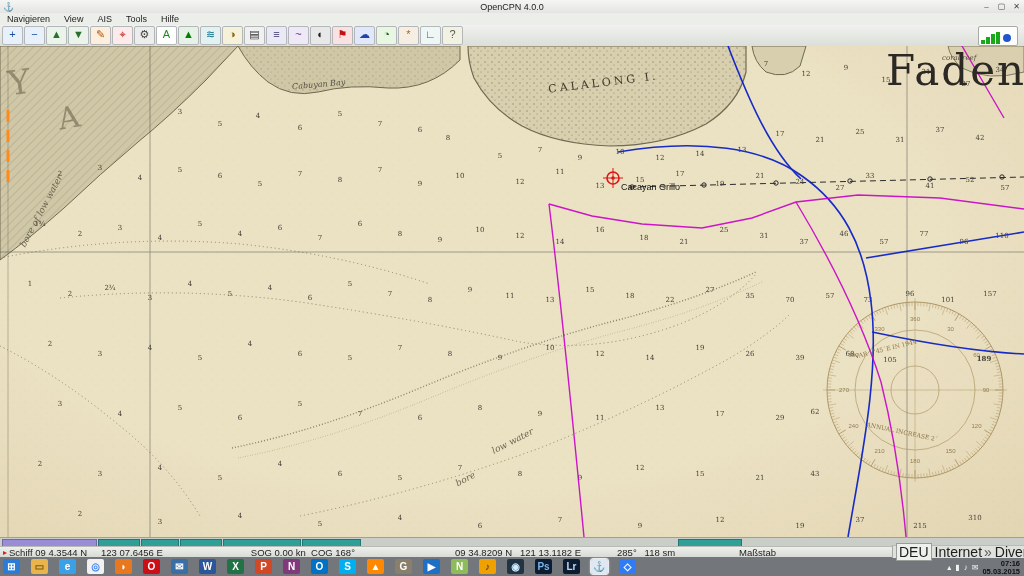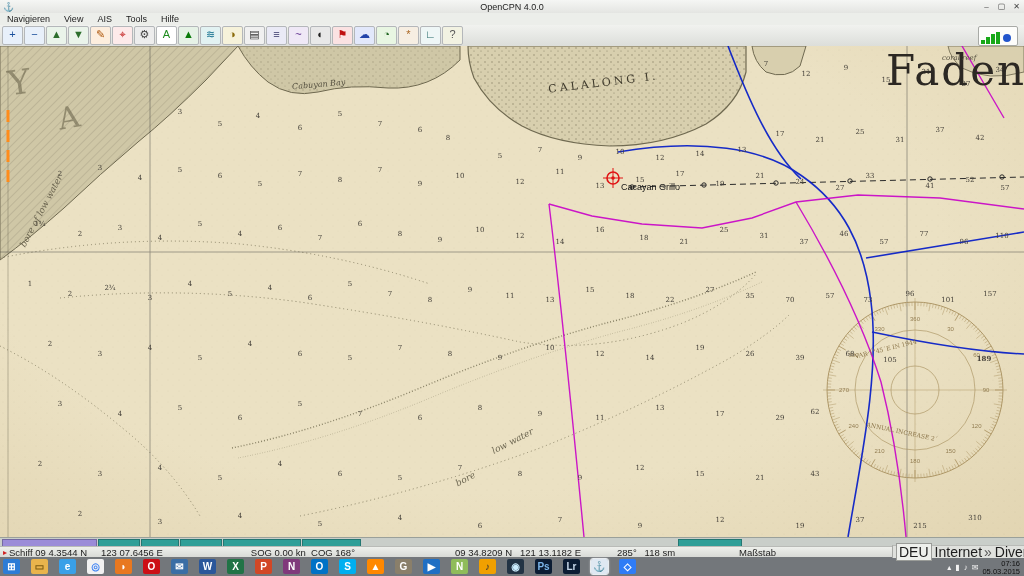--- a/index.html
+++ b/index.html
@@ -66,21 +66,21 @@
   .tka.active{outline:1px solid #e8ecef;box-shadow:0 0 3px #ffffff;}
   
   .right-panel{position:absolute;top:545px;right:0;width:132px;height:31px;z-index:3;}
   .langbar{height:12px;background:#dfe1dd;border-left:1px solid #a8aaa6;border-top:1px solid #b9bbb7;
     display:flex;align-items:center;font-size:14px;color:#1d1d1d;}
   .langbox{border:1px solid #9a9c98;padding:0 2px;margin:0 3px;background:#eef0ec;}
   .lb-item{margin-right:2px;}
   .chev{color:#555;margin-right:3px;}
   .traybar{height:19px;background:#73777b;display:flex;align-items:center;justify-content:flex-end;}
   .tray-ic{color:#f2f2f2;font-size:8px;margin-right:4px;}
-  .clock{margin-right:4px;text-align:right;font-size:7.5px;line-height:8px;color:#101010;}
+  .clock{margin-right:4px;text-align:right;font-size:7.5px;line-height:8px;color:#101010;font-weight:bold;}
 </style>
 </head>
 <body>
 
 <div class="titlebar">
   <span class="appicon">⚓</span>
   <span class="wtitle">OpenCPN 4.0.0</span>
   <span class="winbtns">
     <span>–</span>
     <span>▢</span>

